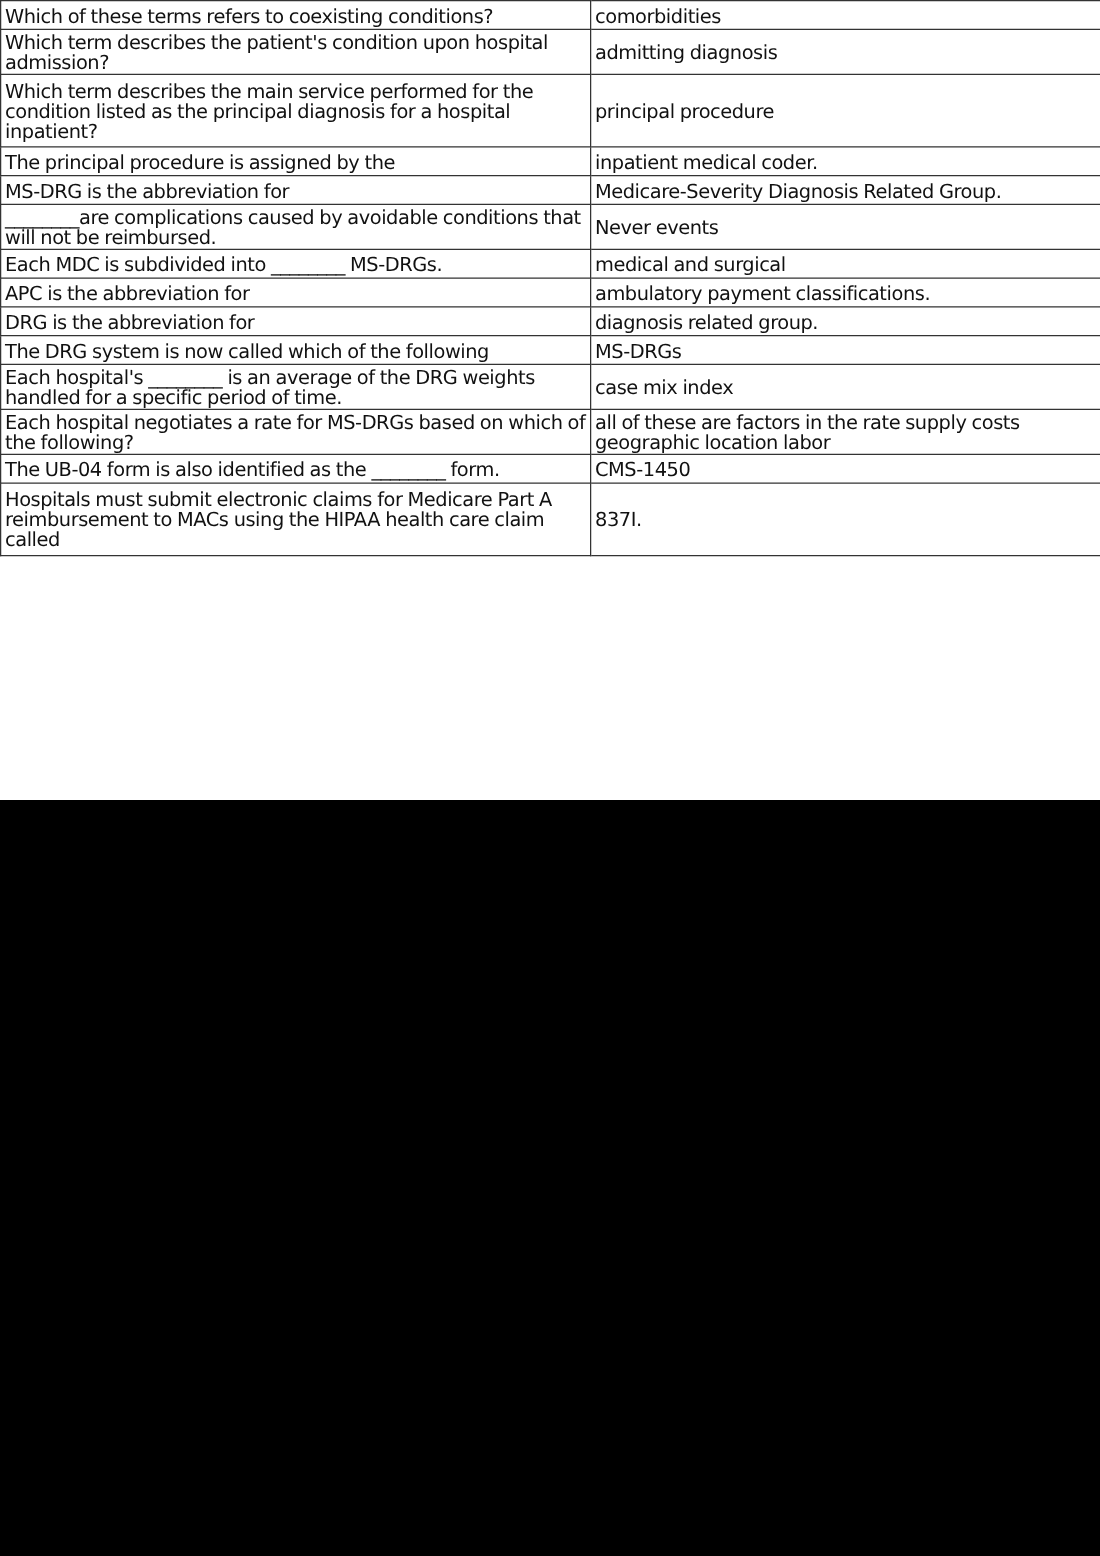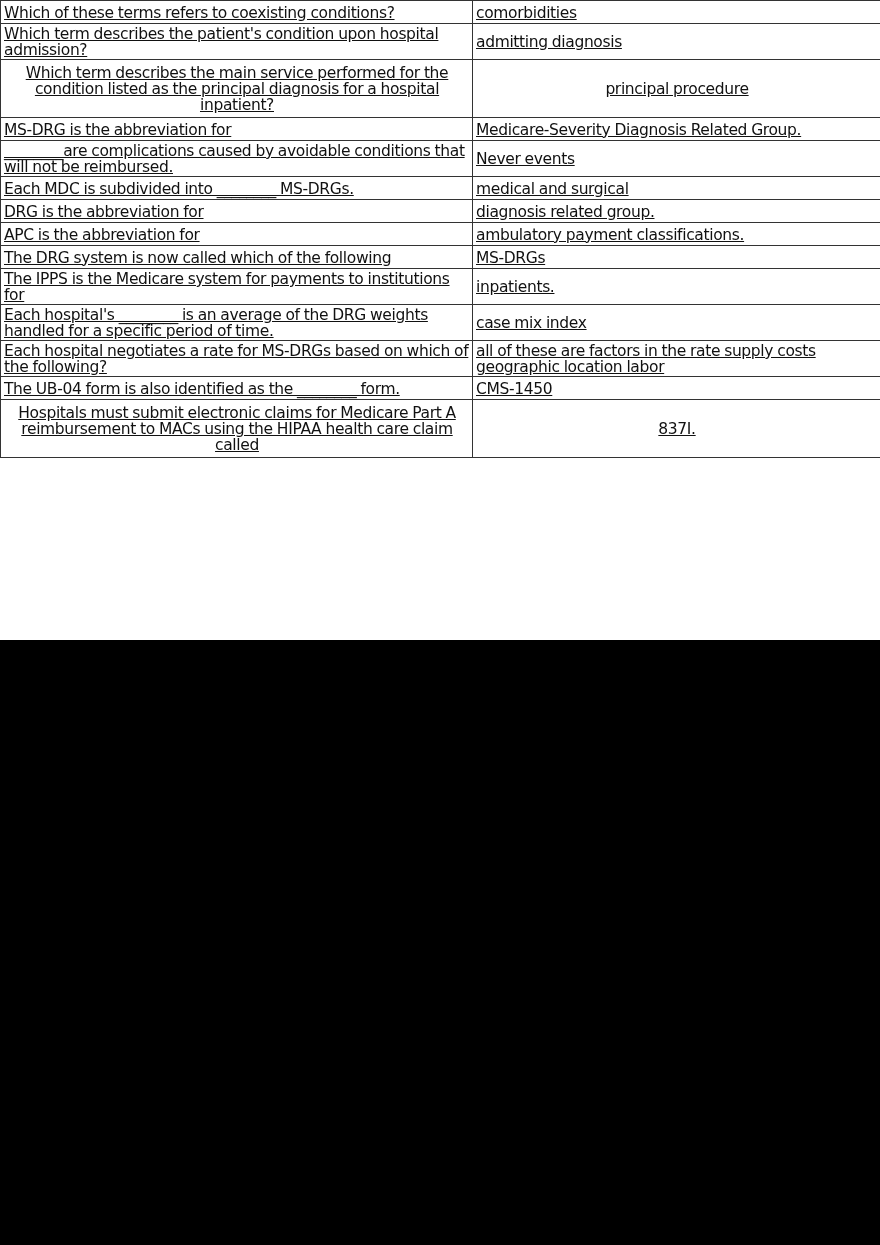--- a/index.html
+++ b/index.html
@@ -19,34 +19,33 @@
       background: #ffffff;
     }
     table.qa {
       border-collapse: collapse;
       width: 880px;
       table-layout: fixed;
       font-family: "DejaVu Sans", "Liberation Sans", sans-serif;
       font-size: 15.5px;
       line-height: 16px;
       color: #111111;
-      text-decoration: underline;
     }
     table.qa col.q { width: 472px; }
     table.qa col.a { width: 408px; }
     table.qa td {
       border: 1px solid #333333;
       padding: 2px 2px 1px 3px;
       vertical-align: middle;
       letter-spacing: -0.35px;
       word-spacing: -0.5px;
     }
     table.qa tr { height: 23px; }
     table.qa tr.two { height: 35px; }
-    table.qa tr.three { height: 58px; text-align: center; }
+    table.qa tr.three { height: 58px; }
     .black-area {
       position: absolute;
       left: 0;
       top: 640px;
       width: 880px;
       height: 605px;
       background: #000000;
     }
   </style>
 </head>
@@ -65,46 +64,46 @@
       </tr>
       <tr class="two">
         <td>Which term describes the patient's condition upon hospital admission?</td>
         <td>admitting diagnosis</td>
       </tr>
       <tr class="three">
         <td>Which term describes the main service performed for the condition listed as the principal diagnosis for a hospital inpatient?</td>
         <td>principal procedure</td>
       </tr>
       <tr>
+        <td>The principal procedure is assigned by the</td>
+        <td>inpatient medical coder.</td>
+      </tr>
+      <tr>
         <td>MS-DRG is the abbreviation for</td>
         <td>Medicare-Severity Diagnosis Related Group.</td>
       </tr>
       <tr class="two">
         <td>________are complications caused by avoidable conditions that will not be reimbursed.</td>
         <td>Never events</td>
       </tr>
       <tr>
         <td>Each MDC is subdivided into ________ MS-DRGs.</td>
         <td>medical and surgical</td>
       </tr>
       <tr>
+        <td>APC is the abbreviation for</td>
+        <td>ambulatory payment classifications.</td>
+      </tr>
+      <tr>
         <td>DRG is the abbreviation for</td>
         <td>diagnosis related group.</td>
       </tr>
       <tr>
-        <td>APC is the abbreviation for</td>
-        <td>ambulatory payment classifications.</td>
-      </tr>
-      <tr>
         <td>The DRG system is now called which of the following</td>
         <td>MS-DRGs</td>
-      </tr>
-      <tr class="two">
-        <td>The IPPS is the Medicare system for payments to institutions for</td>
-        <td>inpatients.</td>
       </tr>
       <tr class="two">
         <td>Each hospital's ________ is an average of the DRG weights handled for a specific period of time.</td>
         <td>case mix index</td>
       </tr>
       <tr class="two">
         <td>Each hospital negotiates a rate for MS-DRGs based on which of the following?</td>
         <td>all of these are factors in the rate supply costs geographic location labor</td>
       </tr>
       <tr>

